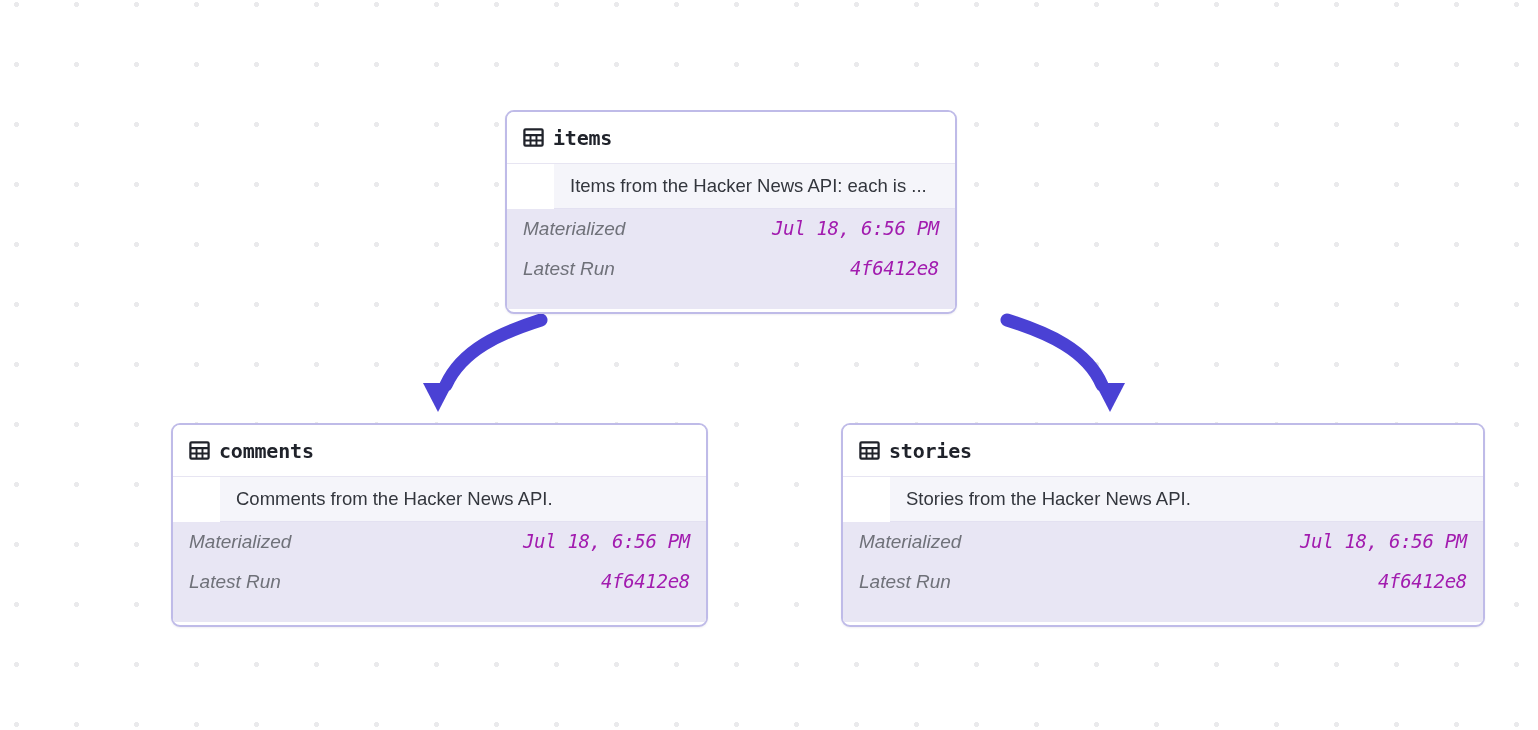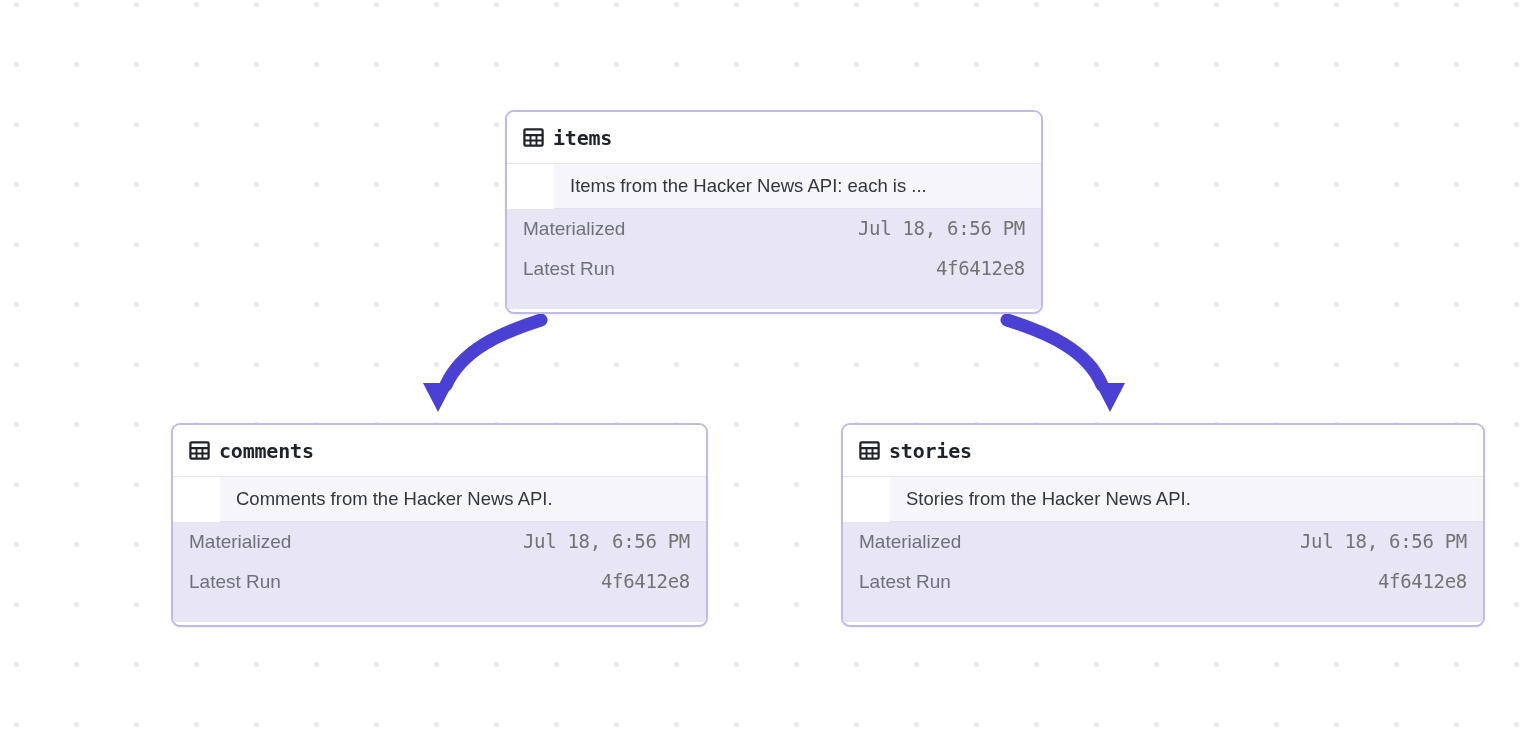--- a/index.html
+++ b/index.html
@@ -96,46 +96,47 @@
     text-overflow: ellipsis;
     display: block;
     width: 100%;
     line-height: 1.2;
   }
 
   .node-meta {
     background: #e8e6f4;
     padding: 8px 16px 12px 16px;
     box-sizing: border-box;
+    font-style: italic;
   }
 
   .meta-row {
     display: flex;
     align-items: baseline;
     justify-content: space-between;
     gap: 16px;
     height: 40px;
   }
 
   .meta-label {
     font-size: 19px;
     color: #6f7179;
     white-space: nowrap;
   }
 
   .meta-value {
     font-family: "DejaVu Sans Mono", "Liberation Mono", monospace;
     font-size: 19px;
-    color: #737373;
+    color: #a21caf;
     white-space: nowrap;
     letter-spacing: -0.3px;
   }
 
   
-  #node-items    { left: 505px; top: 110px; width: 538px; height: 204px; }
+  #node-items    { left: 505px; top: 110px; width: 452px; height: 204px; }
   #node-comments { left: 171px; top: 423px; width: 537px; height: 204px; }
   #node-stories  { left: 841px; top: 423px; width: 644px; height: 204px; }
 </style>
 </head>
 <body>
 
 <div id="graph-canvas">
 
   <svg id="edges-layer" viewBox="0 0 1538 730" width="1538" height="730" xmlns="http://www.w3.org/2000/svg">
 

